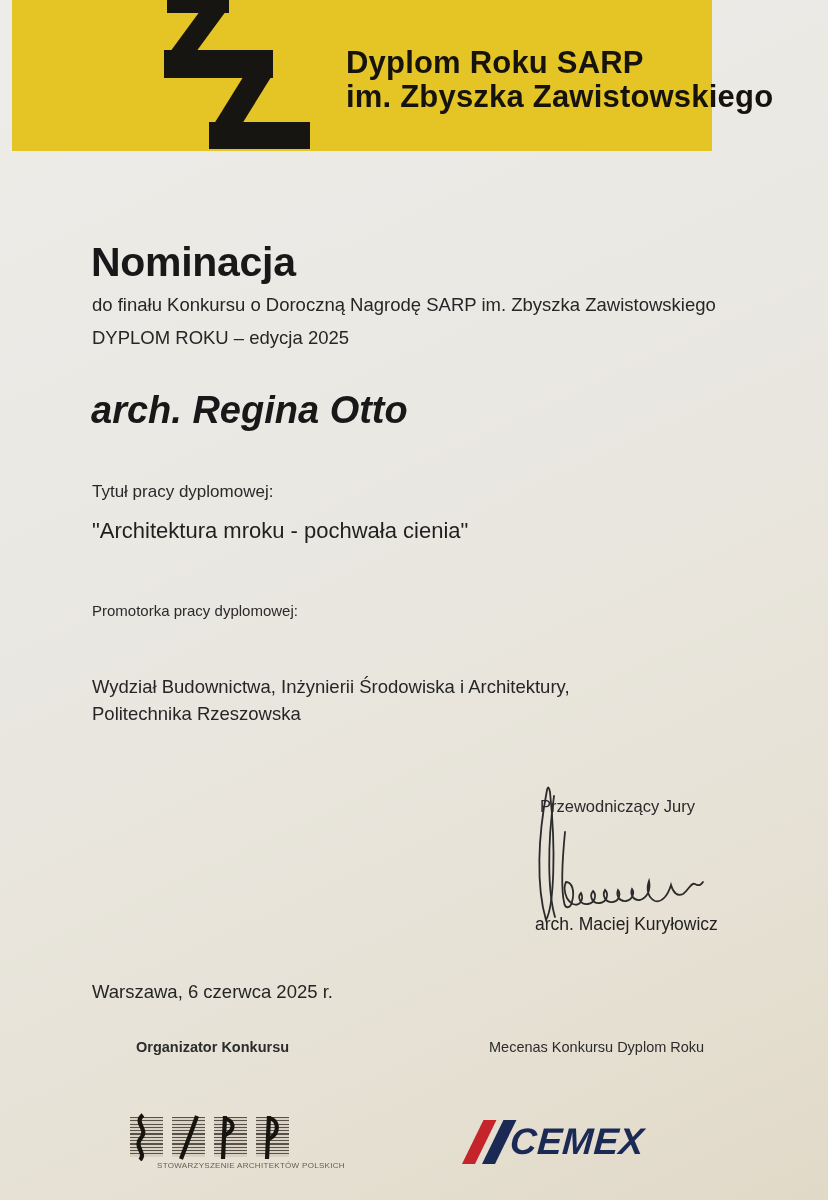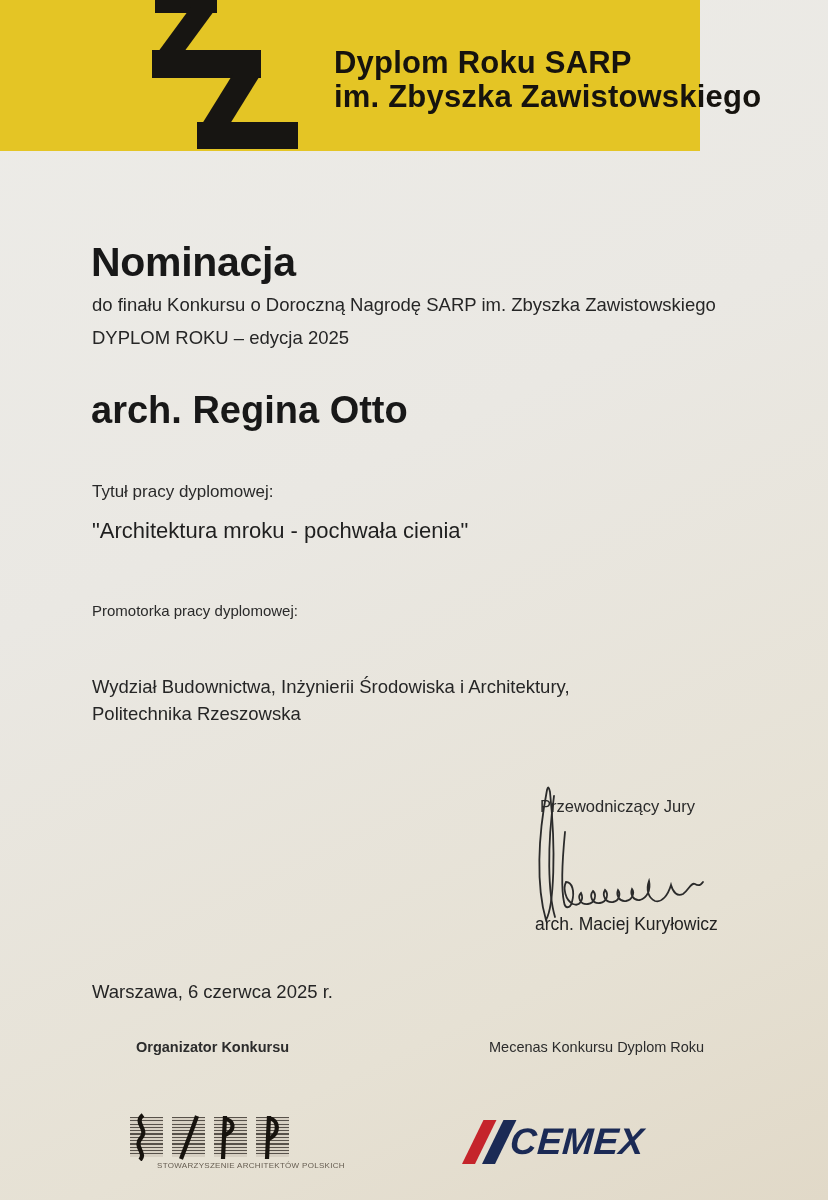--- a/index.html
+++ b/index.html
@@ -5,28 +5,28 @@
   html,body{margin:0;padding:0;}
   body{background:#777;}
   .page{
     position:relative; width:828px; height:1200px; overflow:hidden;
     font-family:"Liberation Sans", sans-serif;
     background:linear-gradient(155deg,#edece8 0%,#eae8e3 40%,#e6e1d4 78%,#e1d9c8 100%);
     color:#242424;
   }
   .abs{position:absolute;}
   
-  .banner{left:0;top:0;width:700px;height:151px;background:#e4c525;}
+  .banner{left:12px;top:0;width:700px;height:151px;background:#e4c525;}
   .banner-title{left:334px;top:46px;font-size:31px;line-height:34px;font-weight:bold;
     color:#16130e;letter-spacing:0.2px;white-space:nowrap;}
   
   .h-nomination{left:91px;top:239px;font-size:41px;font-weight:bold;color:#181818;letter-spacing:-0.3px;}
   .t-sub{left:92px;top:294px;font-size:18.5px;color:#262626;white-space:nowrap;}
   .t-edition{left:92px;top:327px;font-size:18.5px;color:#262626;}
-  .h-laureate{left:91px;top:389px;font-size:38px;font-weight:bold;color:#181818;}
+  .h-laureate{left:91px;top:389px;font-size:38px;font-weight:bold;color:#181818;font-style:italic;}
   .t-worklabel{left:92px;top:482px;font-size:17px;color:#2a2a2a;}
   .t-worktitle{left:92px;top:518px;font-size:22px;color:#1f1f1f;}
   .t-promlabel{left:92px;top:602px;font-size:15px;color:#2a2a2a;}
   .t-promname{left:92px;top:640px;font-size:23px;color:#222;}
   .t-faculty{left:92px;top:676px;font-size:18.5px;color:#262626;white-space:nowrap;}
   .t-univ{left:92px;top:703px;font-size:18.5px;color:#262626;}
   
   .t-sigrole{left:540px;top:797px;font-size:16.5px;color:#2a2a2a;}
   .sig-svg{left:505px;top:778px;width:230px;height:160px;}
   .t-signame{left:535px;top:914px;font-size:17.5px;color:#222;}

